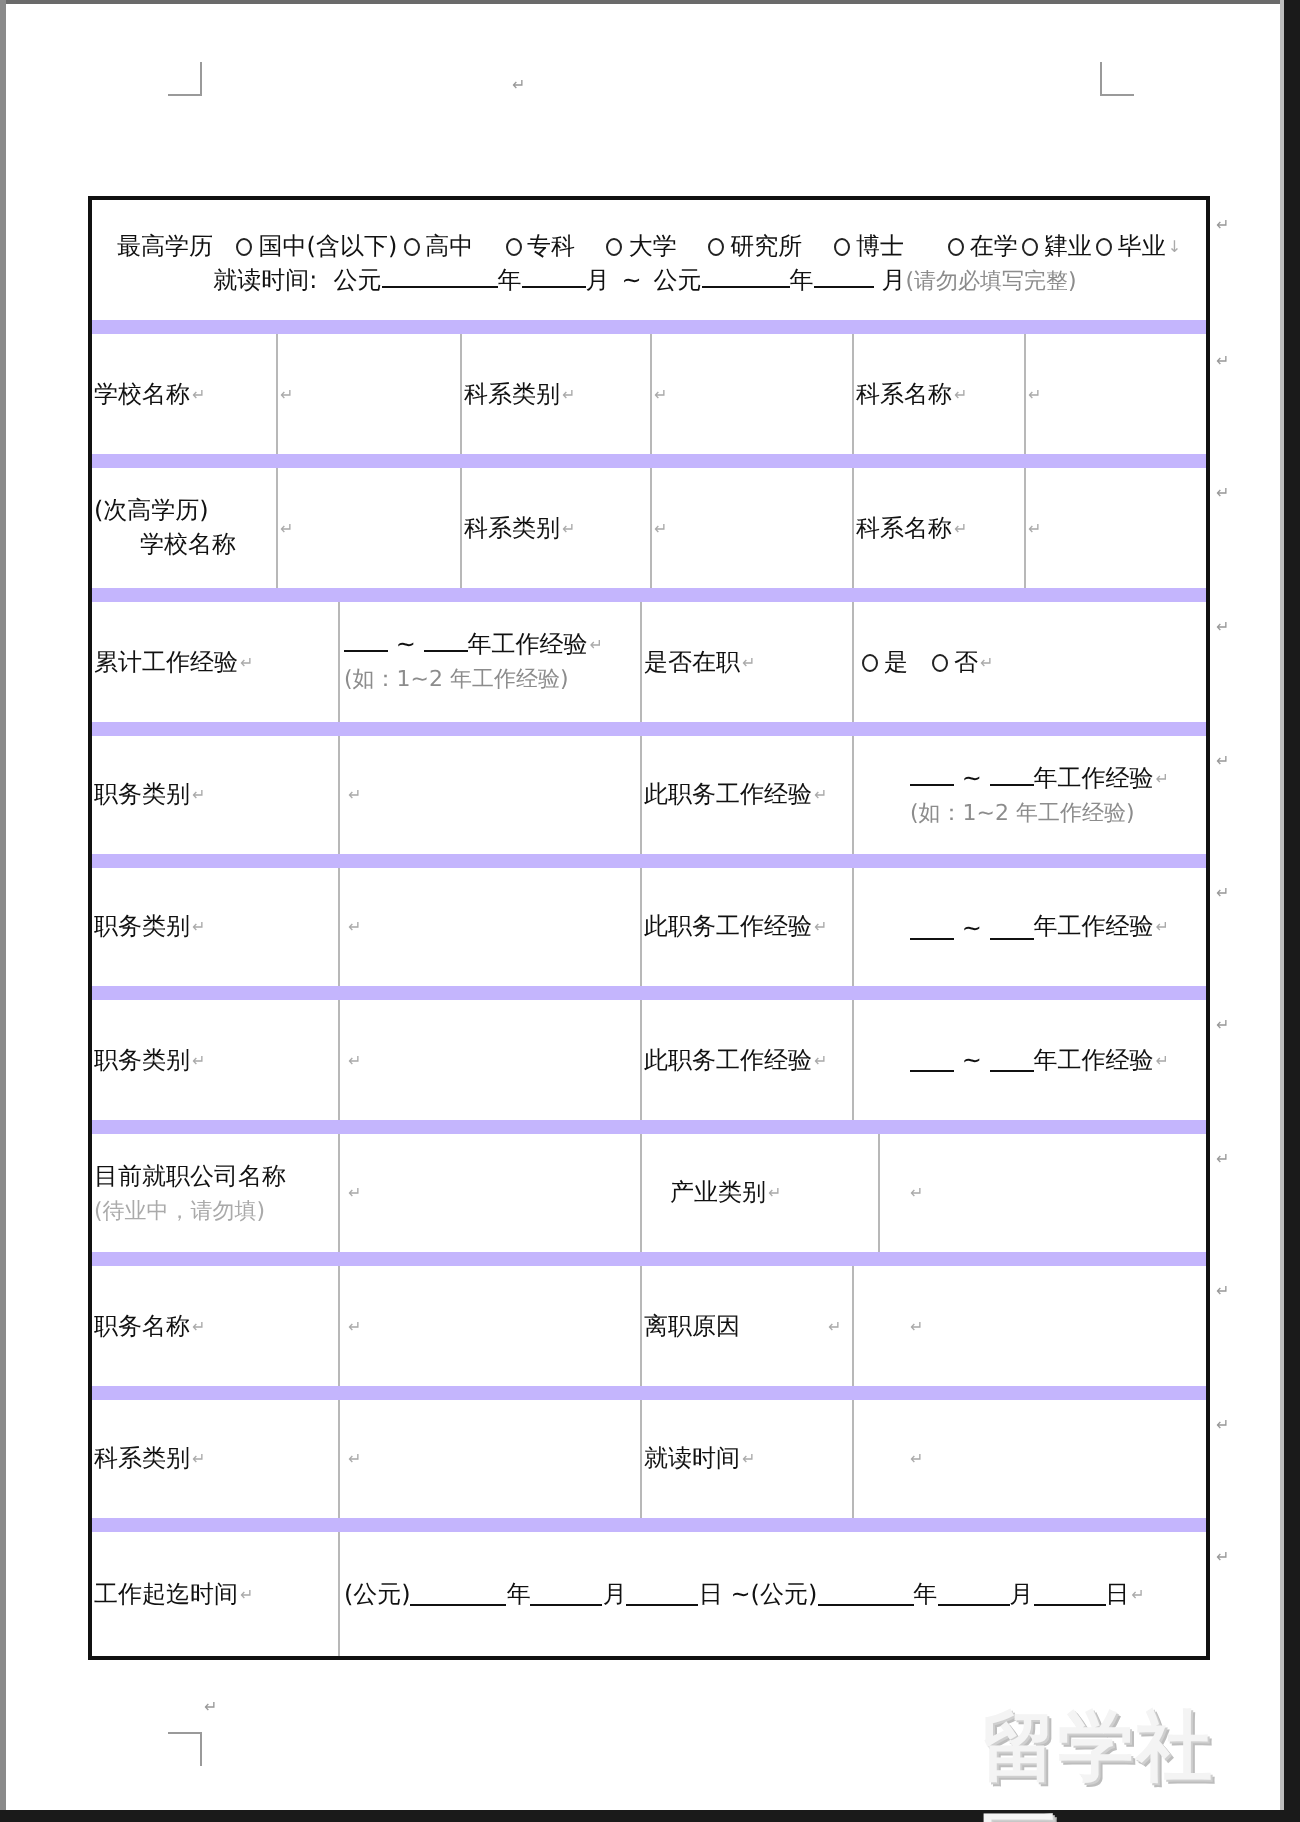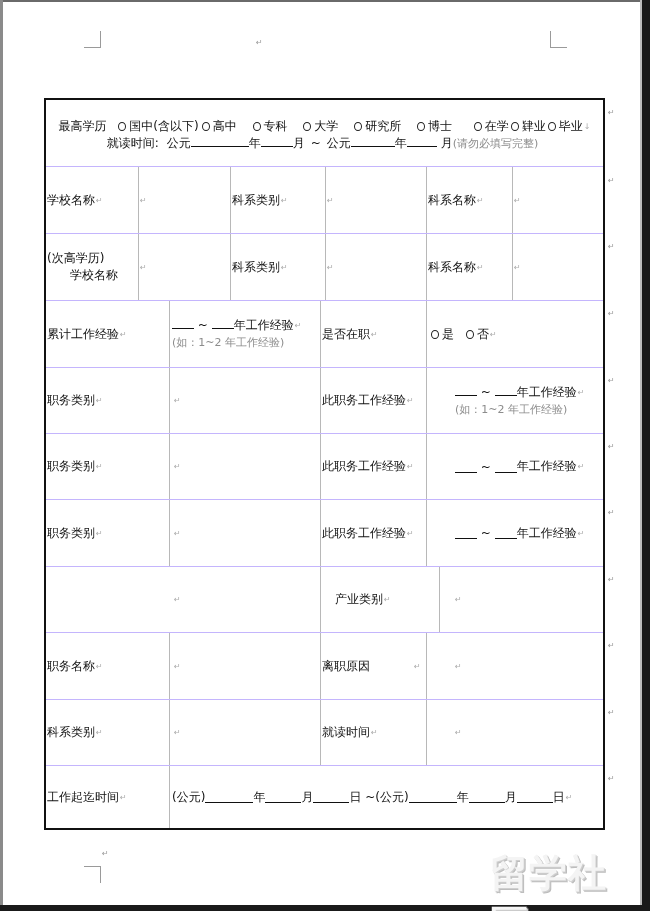--- a/index.html
+++ b/index.html
@@ -12,21 +12,21 @@
   .frame-bottom { position:absolute; left:0; bottom:0; width:650px; height:6px; background:#1a1a1a; }
 
   .corner { position:absolute; width:16px; height:16px; border-color:#9a9a9a; border-style:solid; border-width:0; }
   .c-tl { left:84px; top:31px; border-right-width:1px; border-bottom-width:1px; }
   .c-tr { left:550px; top:31px; border-left-width:1px; border-bottom-width:1px; }
   .c-bl { left:84px; top:866px; border-right-width:1px; border-top-width:1px; }
   .para-mark { position:absolute; font-size:8px; color:#999; }
 
   .form { position:absolute; left:44px; top:98px; width:561px; height:732px;
           border:2px solid #111; box-sizing:border-box; }
-  .row { position:absolute; left:0; width:557px; border-bottom:1px solid #c4b5fd; box-sizing:border-box; }
+  .row { position:absolute; left:0; width:557px; border-bottom:7px solid #c4b5fd; box-sizing:border-box; }
   .row:last-child { border-bottom:none; }
   .cell { position:absolute; top:0; bottom:0; box-sizing:border-box; border-right:1px solid #b8b8b8;
           display:flex; align-items:center; font-size:12px; white-space:nowrap; }
   .cell.last { border-right:none; }
   .cell .txt { padding-left:1px; }
   .hint { color:#8c8c8c; font-size:11px; }
   .mk { color:#aaa; font-size:8px; margin-left:1px; vertical-align:bottom; }
   .blank { display:inline-block; border-bottom:1px solid #111; height:11px; vertical-align:baseline; }
   .radio { display:inline-block; width:8px; height:9px; border:1px solid #222; border-radius:50%;
            margin:0 3px 0 8px; vertical-align:-1px; box-sizing:border-box; }
@@ -200,20 +200,24 @@
     <div class="cell" style="left:275px;width:106px;">
         <span class="txt">此职务工作经验</span>
         <span class="mk">↵</span>
       </div>
     <div class="cell last" style="left:381px;width:176px;padding-left:28px;">
       <span class="blank" style="width:22px"></span>&nbsp;<span>~</span>&nbsp;<span class="blank" style="width:22px"></span><span>年工作经验</span><span class="mk">↵</span>
     </div>
   </div>
 
   <div class="row" style="top:467px;height:66px;">
+    <div class="cell stack" style="left:0;width:124px;align-items:flex-start;">
+      <span class="txt line">目前就职公司名称</span>
+      <span class="txt line hint" style="color:#aaa">(待业中，请勿填)</span>
+    </div>
     <div class="cell" style="left:124px;width:151px;">
         <span class="mk" style="margin-left:4px">↵</span>
       </div>
     <div class="cell" style="left:288px;width:106px;">
         <span class="txt">产业类别</span>
         <span class="mk">↵</span>
       </div>
     <div class="cell last" style="left:381px;width:176px;">
         <span class="mk" style="margin-left:28px">↵</span>
       </div>

